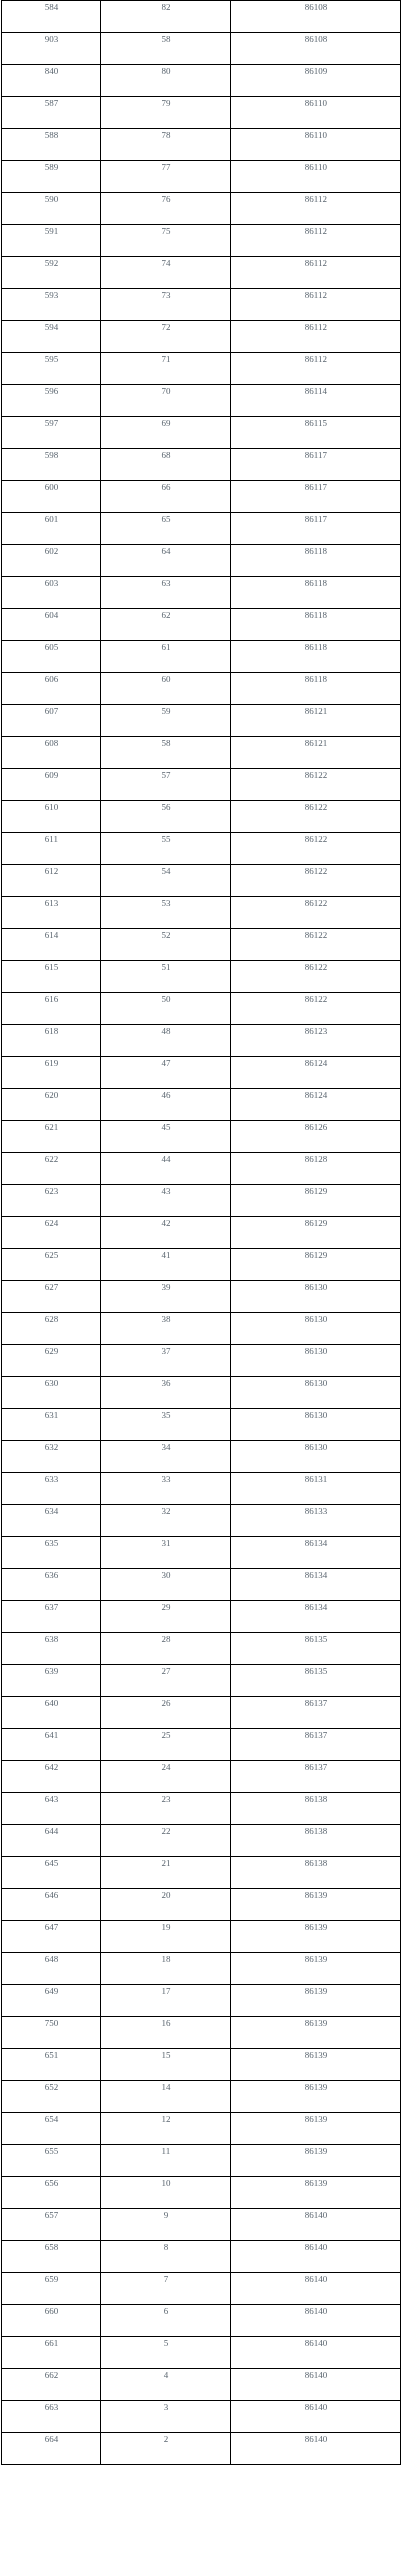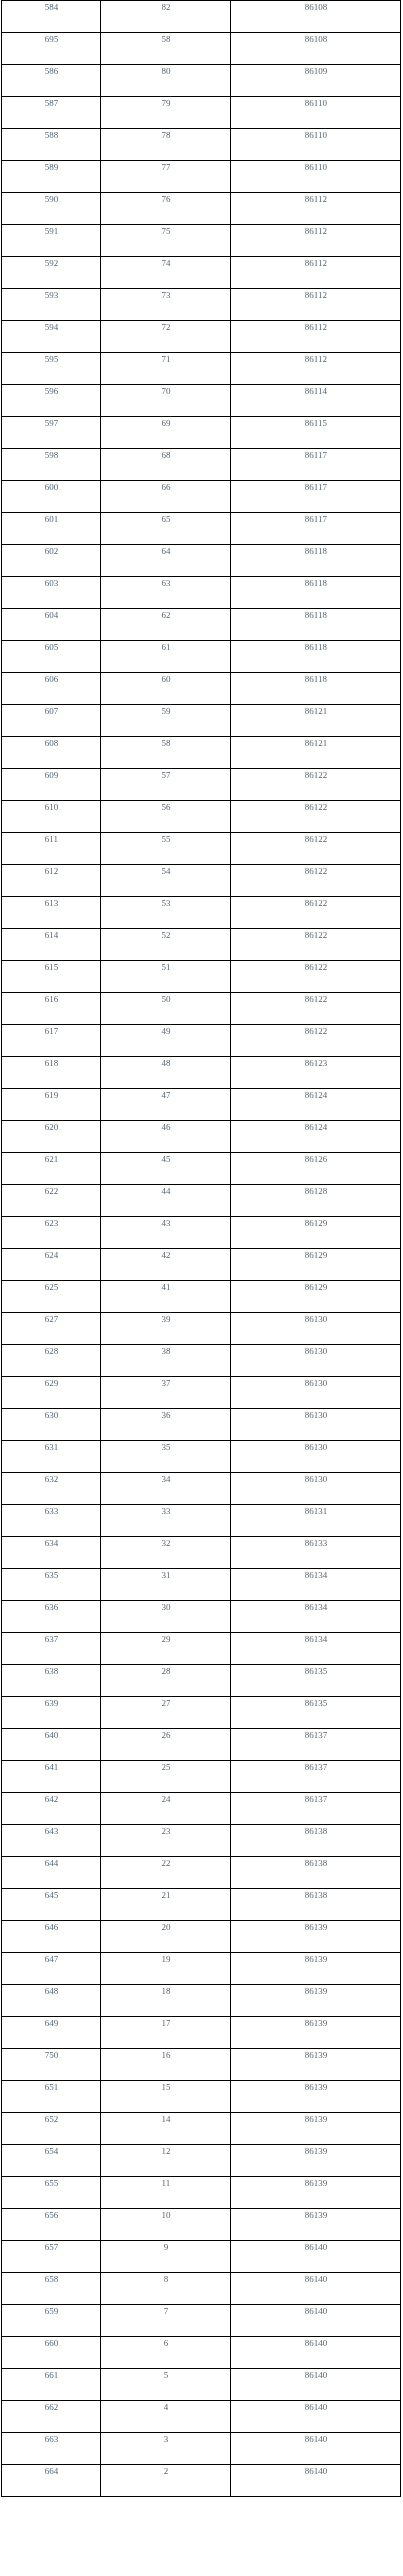--- a/index.html
+++ b/index.html
@@ -53,26 +53,26 @@
       <col class="c2">
       <col class="c3">
     </colgroup>
     <tbody>
         <tr>
           <td>584</td>
           <td>82</td>
           <td>86108</td>
         </tr>
         <tr>
-          <td>695</td>
+          <td>903</td>
           <td>58</td>
           <td>86108</td>
         </tr>
         <tr>
-          <td>586</td>
+          <td>840</td>
           <td>80</td>
           <td>86109</td>
         </tr>
         <tr>
           <td>587</td>
           <td>79</td>
           <td>86110</td>
         </tr>
         <tr>
           <td>588</td>
@@ -205,25 +205,20 @@
           <td>86122</td>
         </tr>
         <tr>
           <td>615</td>
           <td>51</td>
           <td>86122</td>
         </tr>
         <tr>
           <td>616</td>
           <td>50</td>
-          <td>86122</td>
-        </tr>
-        <tr>
-          <td>617</td>
-          <td>49</td>
           <td>86122</td>
         </tr>
         <tr>
           <td>618</td>
           <td>48</td>
           <td>86123</td>
         </tr>
         <tr>
           <td>619</td>
           <td>47</td>

